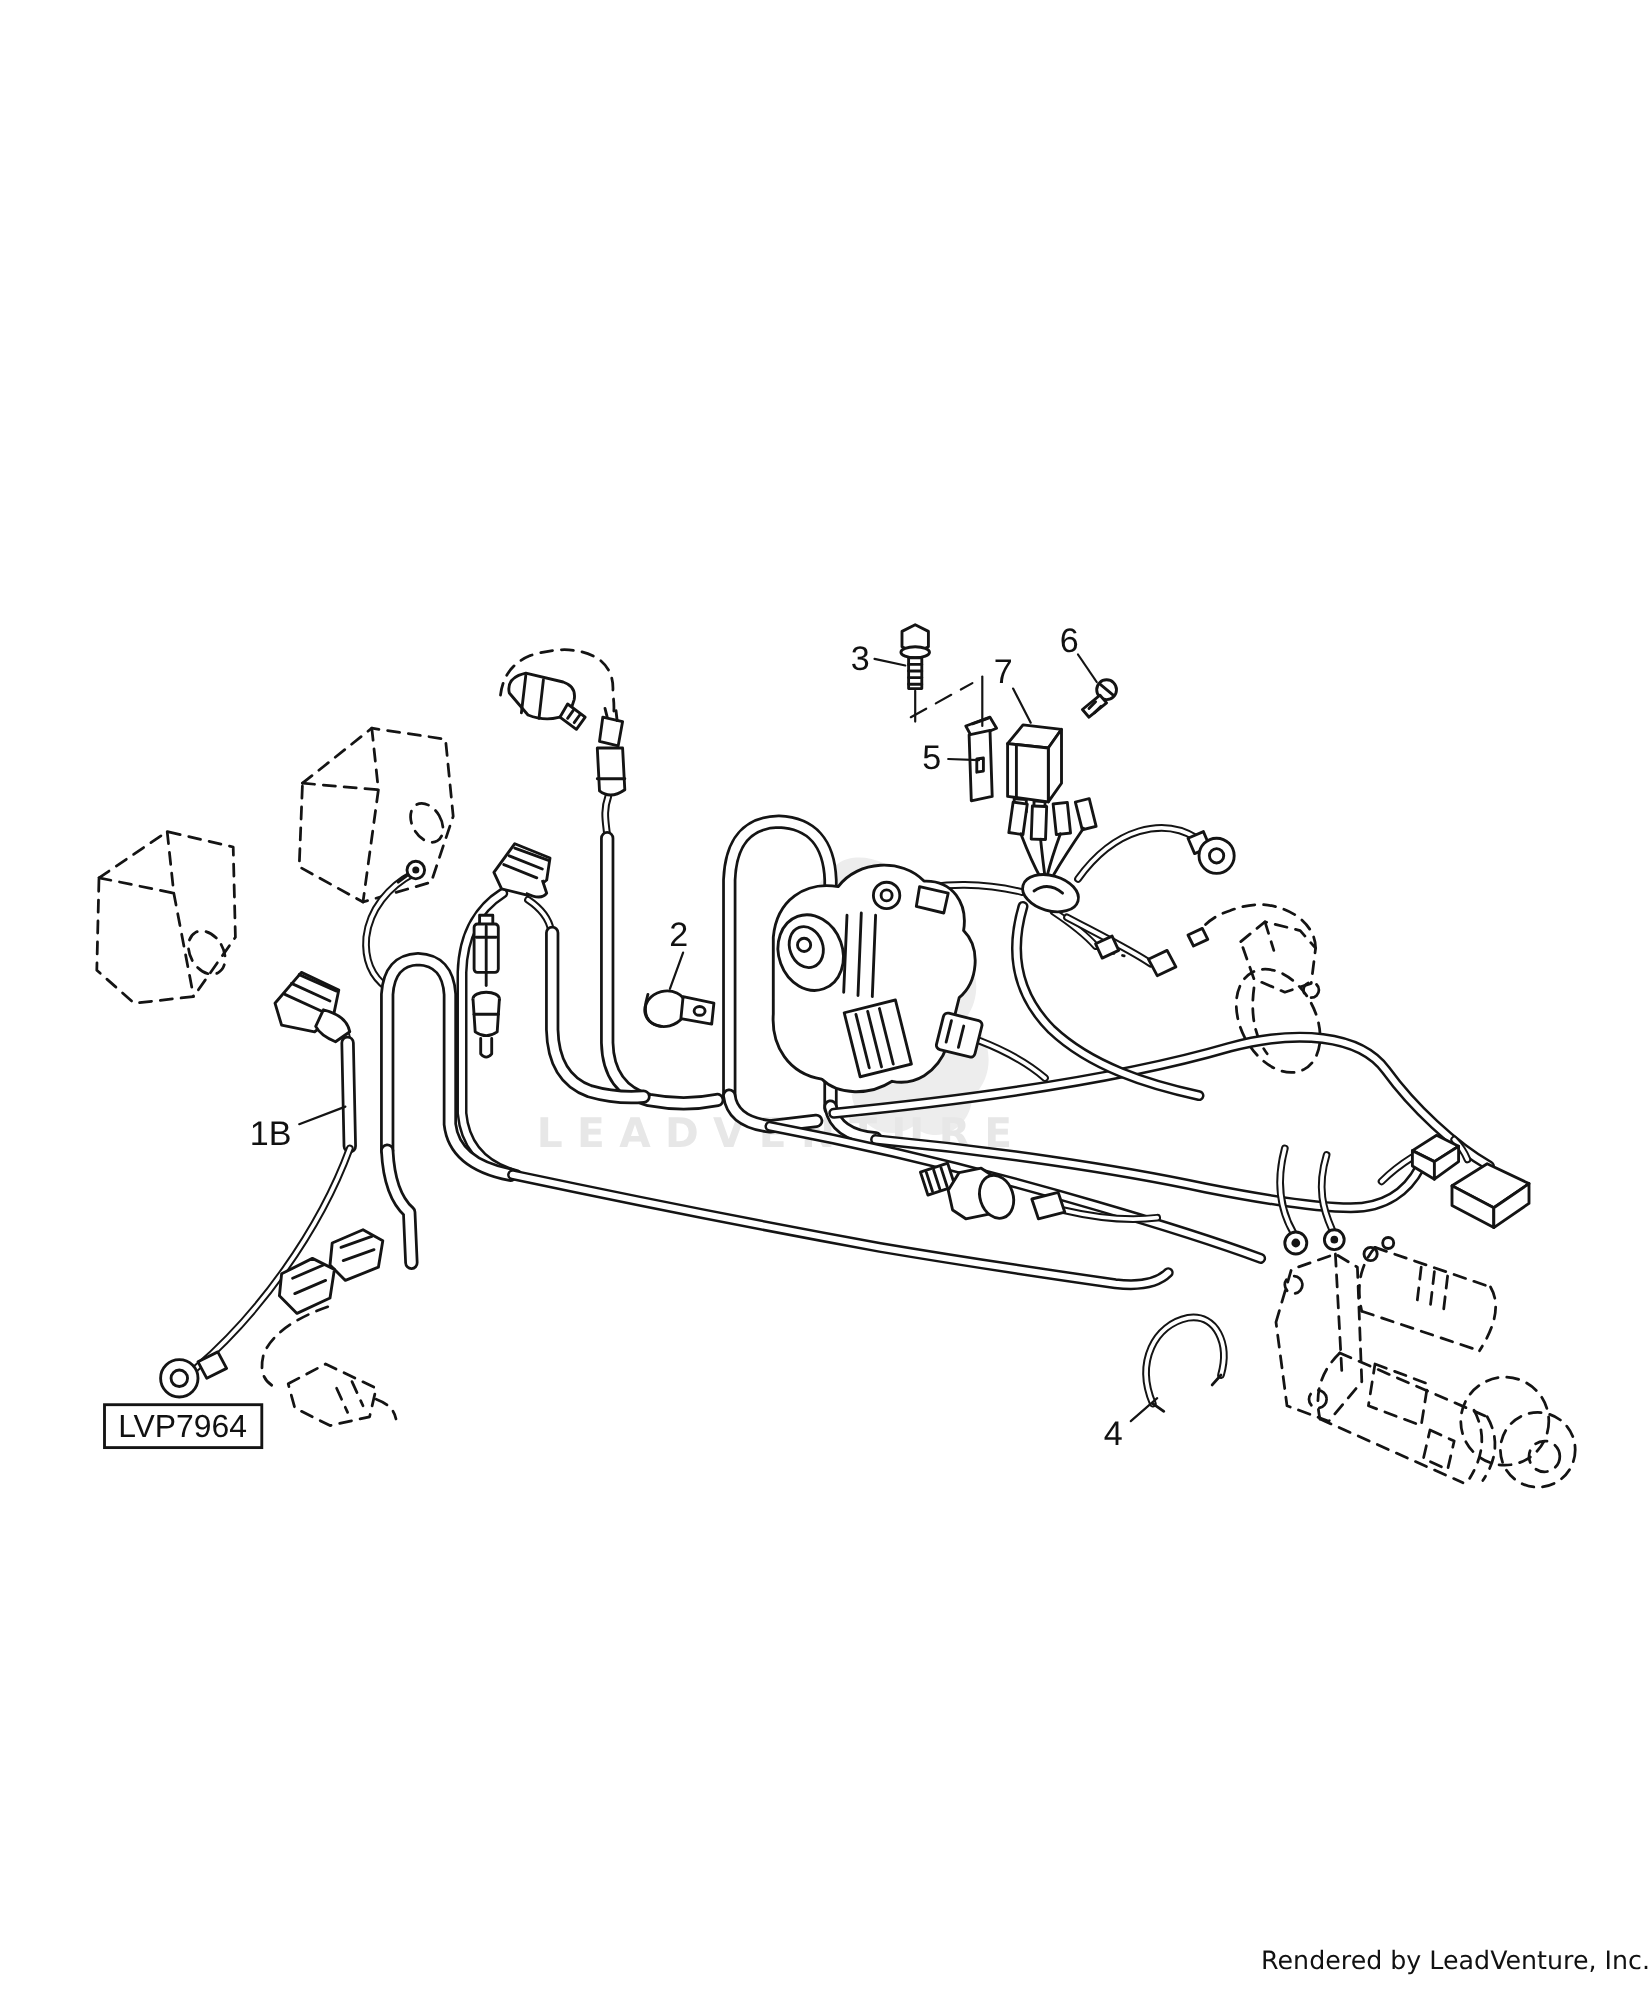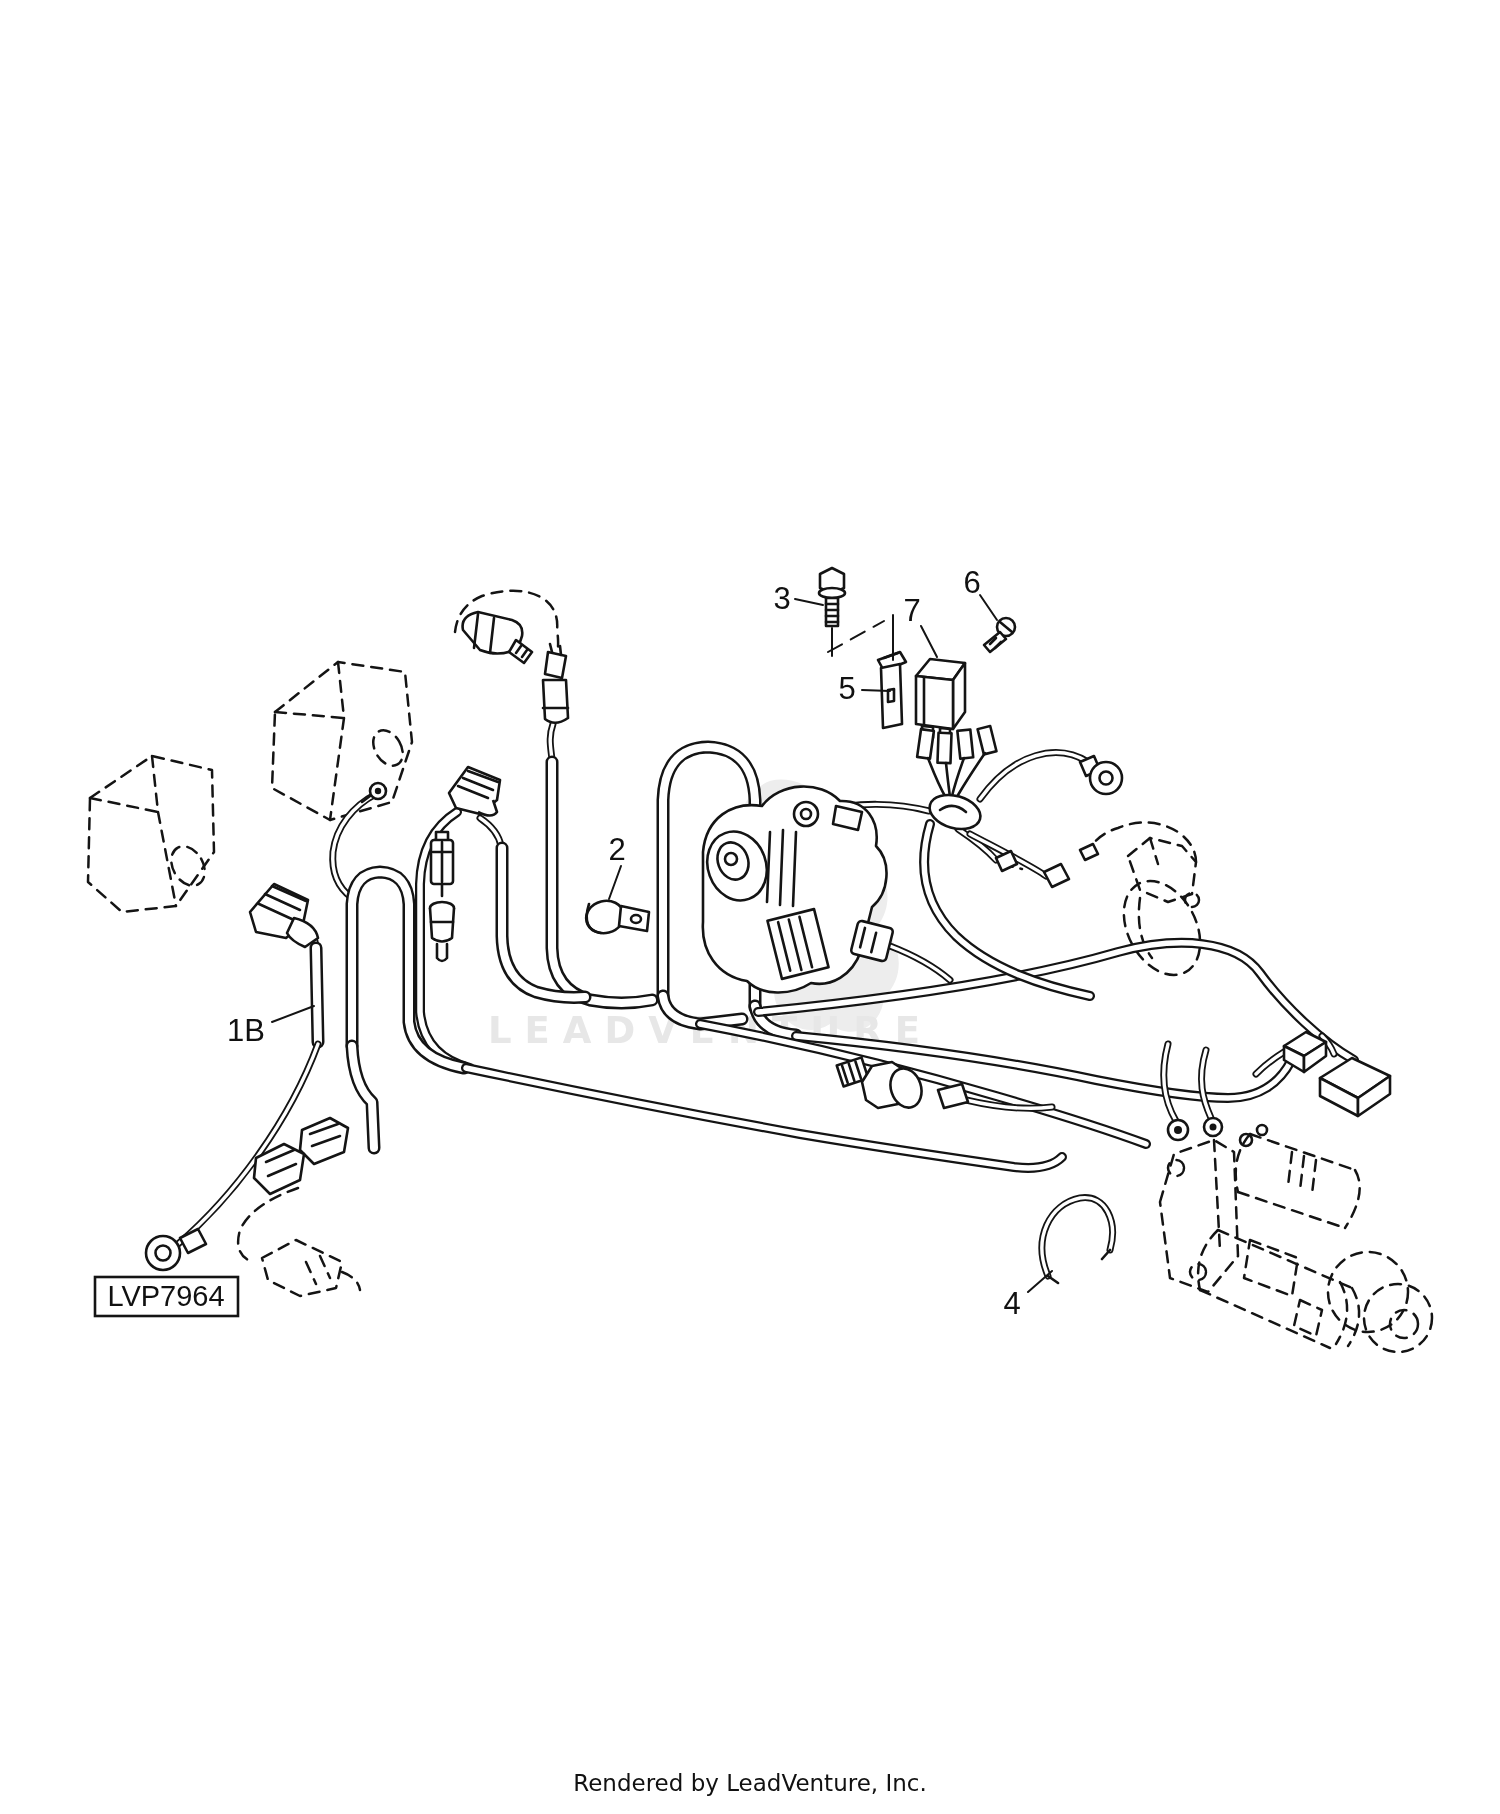--- a/index.html
+++ b/index.html
@@ -13,21 +13,21 @@
   .wo{fill:none;stroke:#141414;stroke-width:7;stroke-linecap:round;stroke-linejoin:round}
   .wi{fill:none;stroke:#ffffff;stroke-width:3.4;stroke-linecap:round;stroke-linejoin:round}
   .ln{fill:none;stroke:#141414;stroke-width:2.6;stroke-linecap:round;stroke-linejoin:round}
   .lnt{fill:none;stroke:#141414;stroke-width:2;stroke-linecap:round;stroke-linejoin:round}
   .fw{fill:#ffffff;stroke:#141414;stroke-width:2.6;stroke-linejoin:round}
   .fb{fill:#141414;stroke:none}
   .dash{fill:none;stroke:#141414;stroke-width:2.5;stroke-linecap:round;stroke-linejoin:round;stroke-dasharray:11 8}
   .callout{font-family:"Liberation Sans",sans-serif;font-size:31px;fill:#111;}
   .codebox{font-family:"Liberation Sans",sans-serif;font-size:29px;fill:#111;}
   .wm{font-family:"DejaVu Sans",sans-serif;font-weight:700;font-size:37px;letter-spacing:13px;}
-  #footer{position:absolute;left:0;top:1770px;width:100%;text-align:center;
+  #footer{position:absolute;left:0;top:1770px;width:100%;text-align:right;
           font-family:"DejaVu Sans",sans-serif;font-size:23px;color:#111;}
 </style>
 </head>
 <body>
 
 <div id="stage">
 <svg width="1500" height="1814" viewBox="0 0 1500 1814">
 
   <g>
     <path fill="#ededed" d="M762,785 C737,802 730,837 747,864 C722,874 714,907 737,924 C722,952 742,987 774,987

